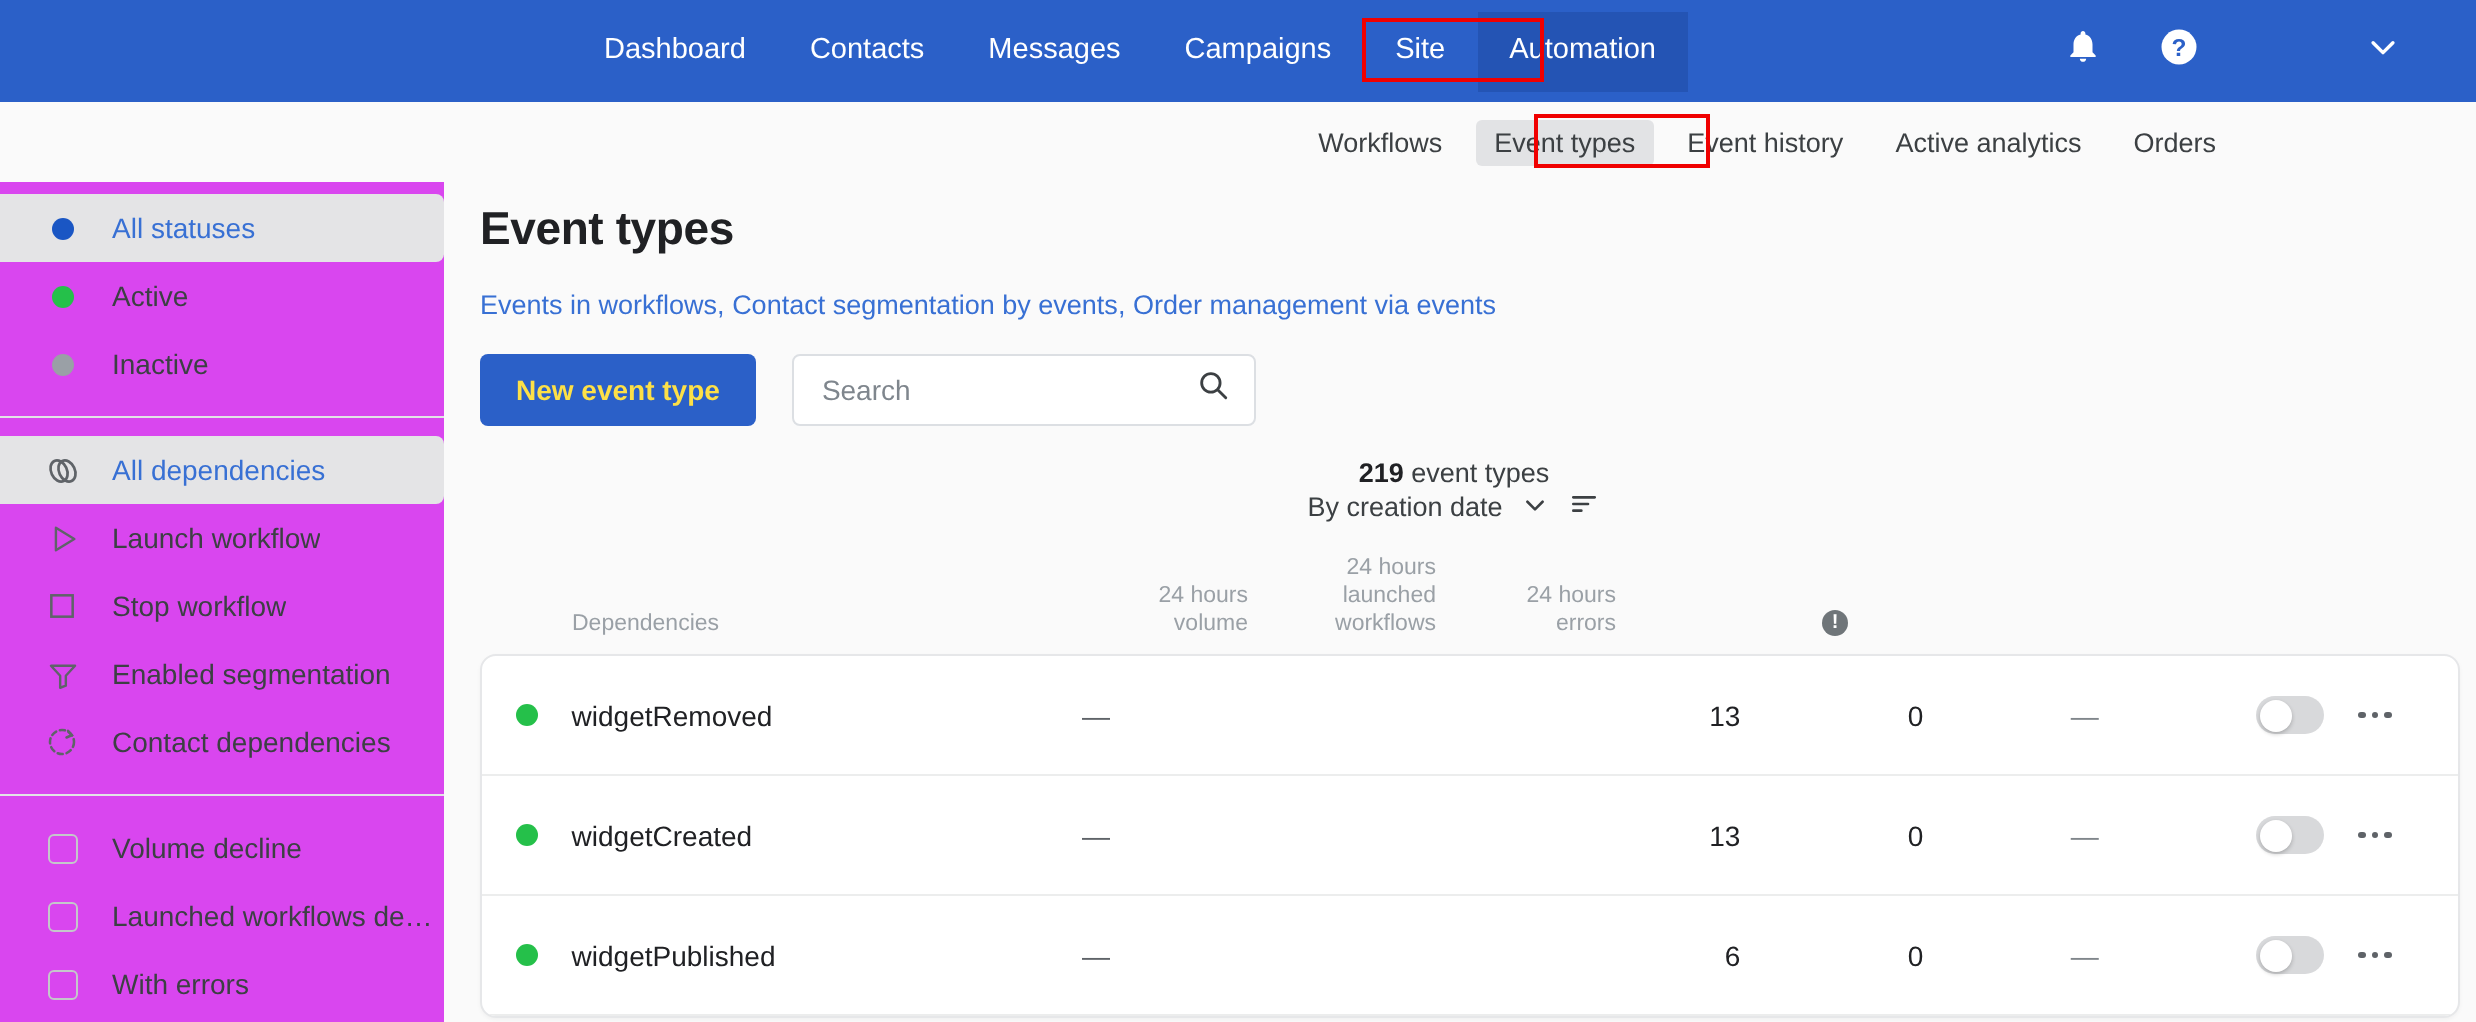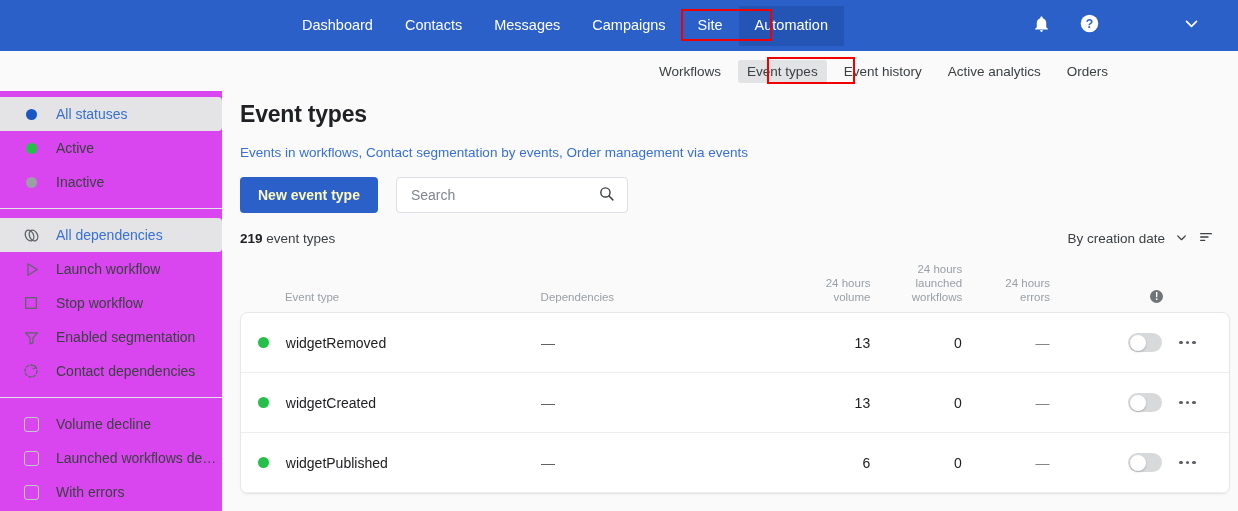--- a/index.html
+++ b/index.html
@@ -209,21 +209,21 @@
     text-decoration: none;
     cursor: pointer;
   }
   .controls-row {
     margin-top: 17px;
     display: flex;
     align-items: center;
   }
   .btn-primary {
     background: #2b60c8;
-    color: #fef9c3;
+    color: #fde047;
     border: none;
     border-radius: 4px;
     height: 36px;
     padding: 0 18px;
     font-size: 14px;
     font-weight: bold;
     font-family: "Liberation Sans", sans-serif;
     cursor: pointer;
     white-space: nowrap;
   }
@@ -249,20 +249,21 @@
     background: transparent;
   }
   .search-box input::placeholder { color: #7f868d; }
 
   .count-row {
     margin-top: 16px;
     display: flex;
     align-items: center;
     justify-content: space-between;
     padding-right: 24px;
+    flex-direction: column;
   }
   .count-left { font-size: 13.5px; color: #3c4043; }
   .count-left b { color: #202124; font-weight: bold; }
   .count-right {
     display: flex;
     align-items: center;
     gap: 10px;
     font-size: 13.5px;
     color: #3c4043;
     cursor: pointer;
@@ -575,21 +576,20 @@
             <line x1="4" y1="7" x2="20" y2="7"></line>
             <line x1="4" y1="12" x2="15" y2="12"></line>
             <line x1="4" y1="17" x2="10" y2="17"></line>
           </svg>
         </span>
       </div>
     </div>
 
     <div class="table-head">
       <div class="th col-status"></div>
-      <div class="th col-event">Event type</div>
       <div class="th col-dep">Dependencies</div>
       <div class="th col-vol">24 hours<br>volume</div>
       <div class="th col-lw">24 hours<br>launched<br>workflows</div>
       <div class="th col-err">24 hours<br>errors</div>
       <div class="th col-seg">
         <div class="seg-head-inner">
           <span class="info-icon">!</span>
         </div>
       </div>
       <div class="th col-menu"></div>

